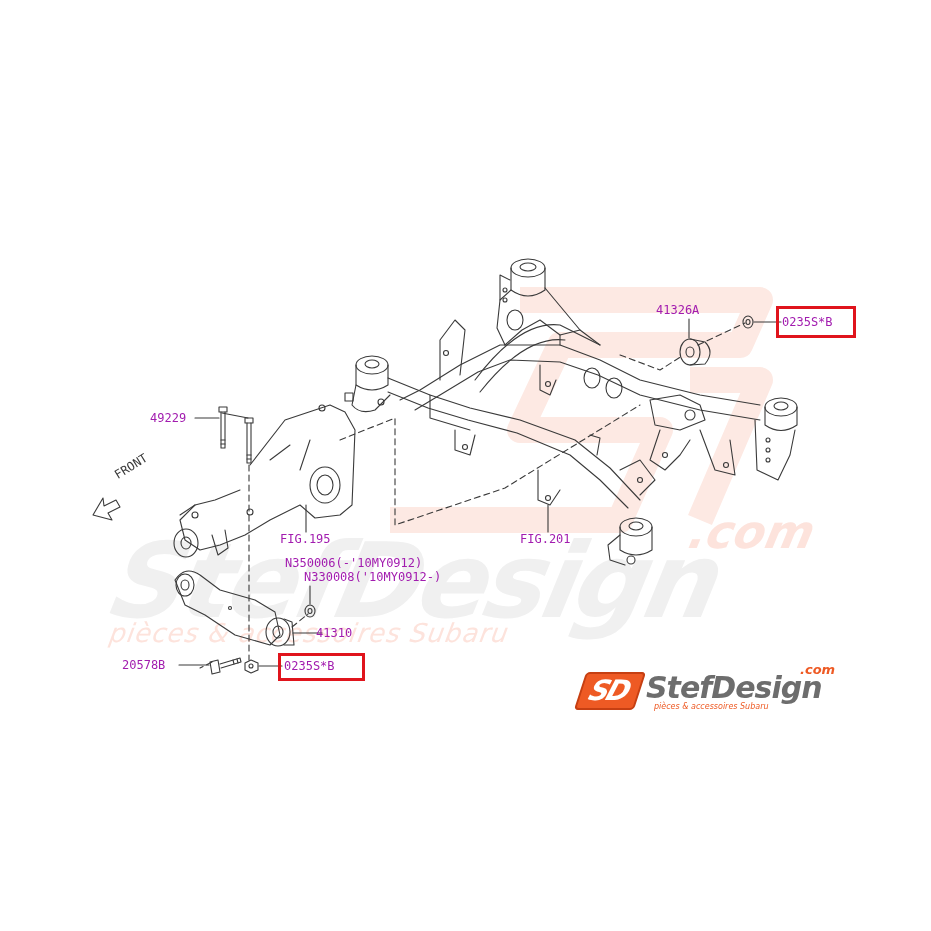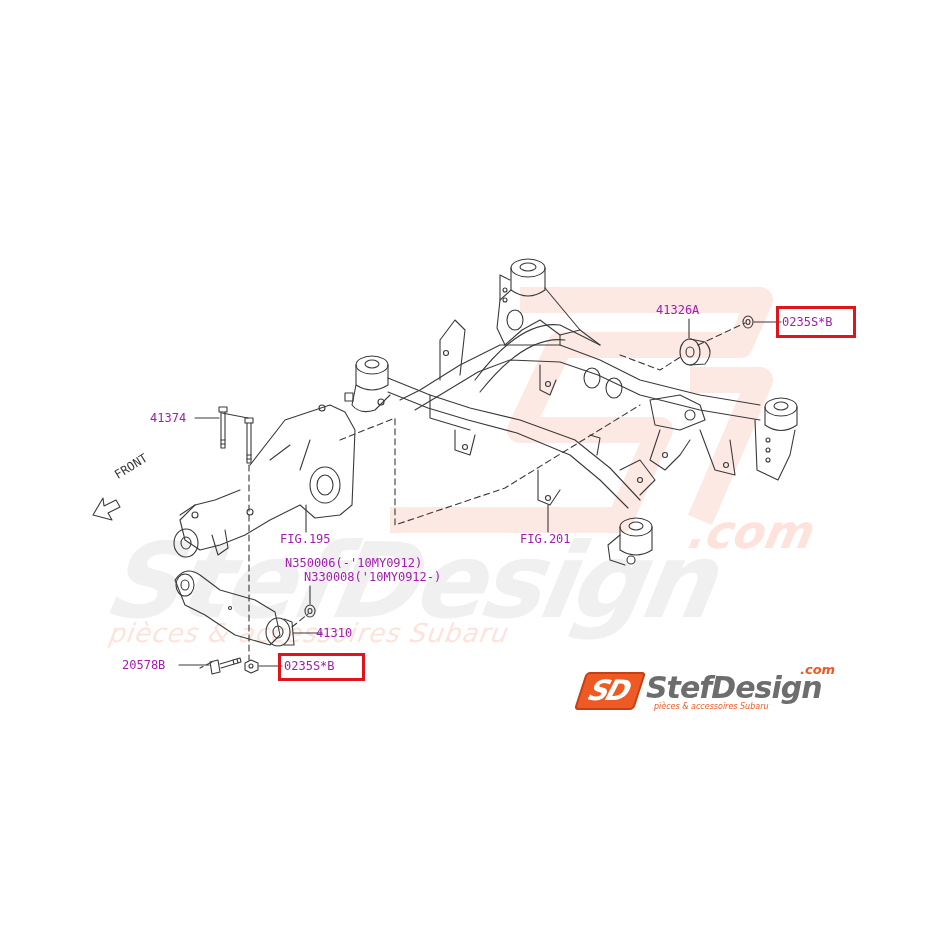--- a/index.html
+++ b/index.html
@@ -184,21 +184,21 @@
     </g>
 
     <g>
       <path d="M93 515 L103 498 L104 506 L116 500 L120 507 L108 513 L112 520 Z"></path>
     </g>
   </g>
 </svg>
 
 <div class="front">FRONT</div>
 
-<div class="label" style="left:150px; top:412px;">41374</div>
+<div class="label" style="left:150px; top:412px;">49229</div>
 <div class="label" style="left:656px; top:304px;">41326A</div>
 <div class="part-box" style="left:776px; top:306px; width:80px; height:32px;"></div>
 <div class="label" style="left:782px; top:316px;">0235S*B</div>
 <div class="label" style="left:280px; top:533px;">FIG.195</div>
 <div class="label" style="left:520px; top:533px;">FIG.201</div>
 <div class="label" style="left:285px; top:557px;">N350006(-'10MY0912)</div>
 <div class="label" style="left:285px; top:571px;padding-left:19px;">N330008('10MY0912-)</div>
 <div class="label" style="left:316px; top:627px;">41310</div>
 <div class="label" style="left:122px; top:659px;text-align:right;">20578B</div>
 <div class="part-box" style="left:278px; top:653px; width:87px; height:28px;"></div>

